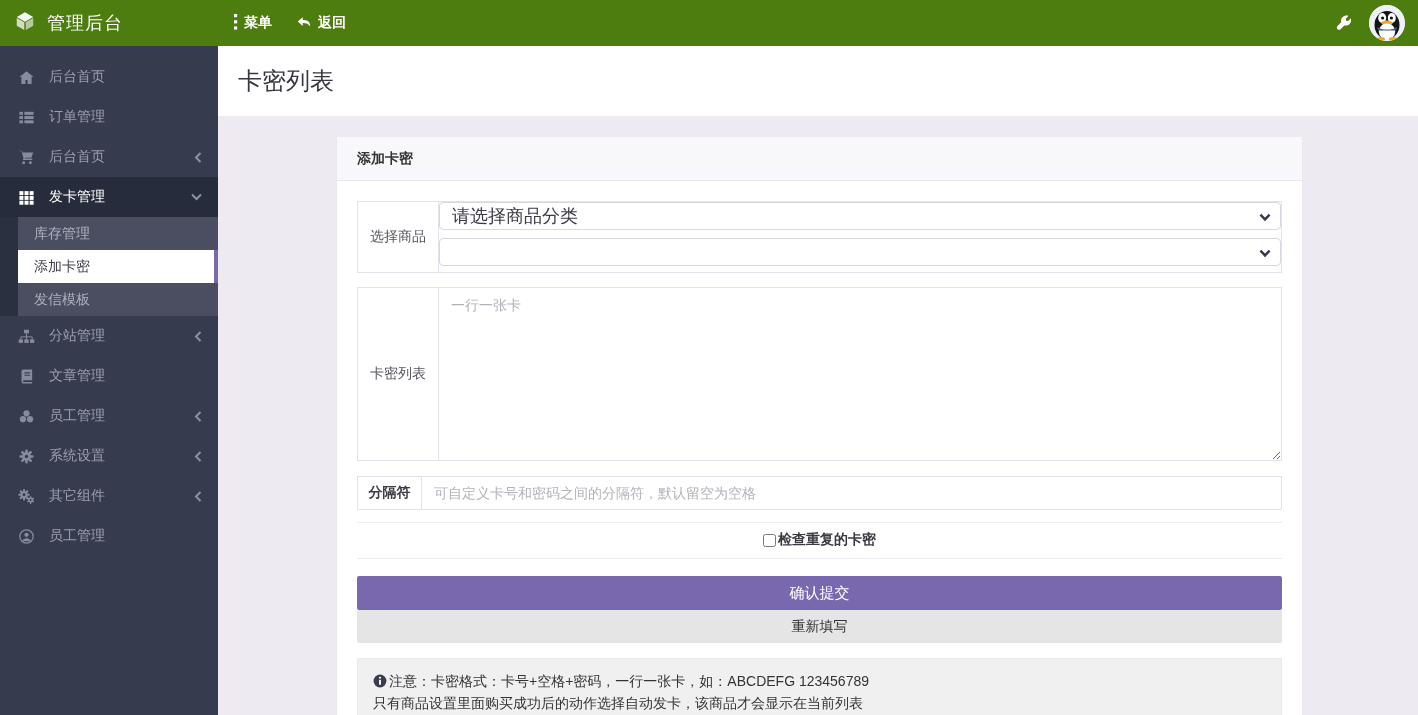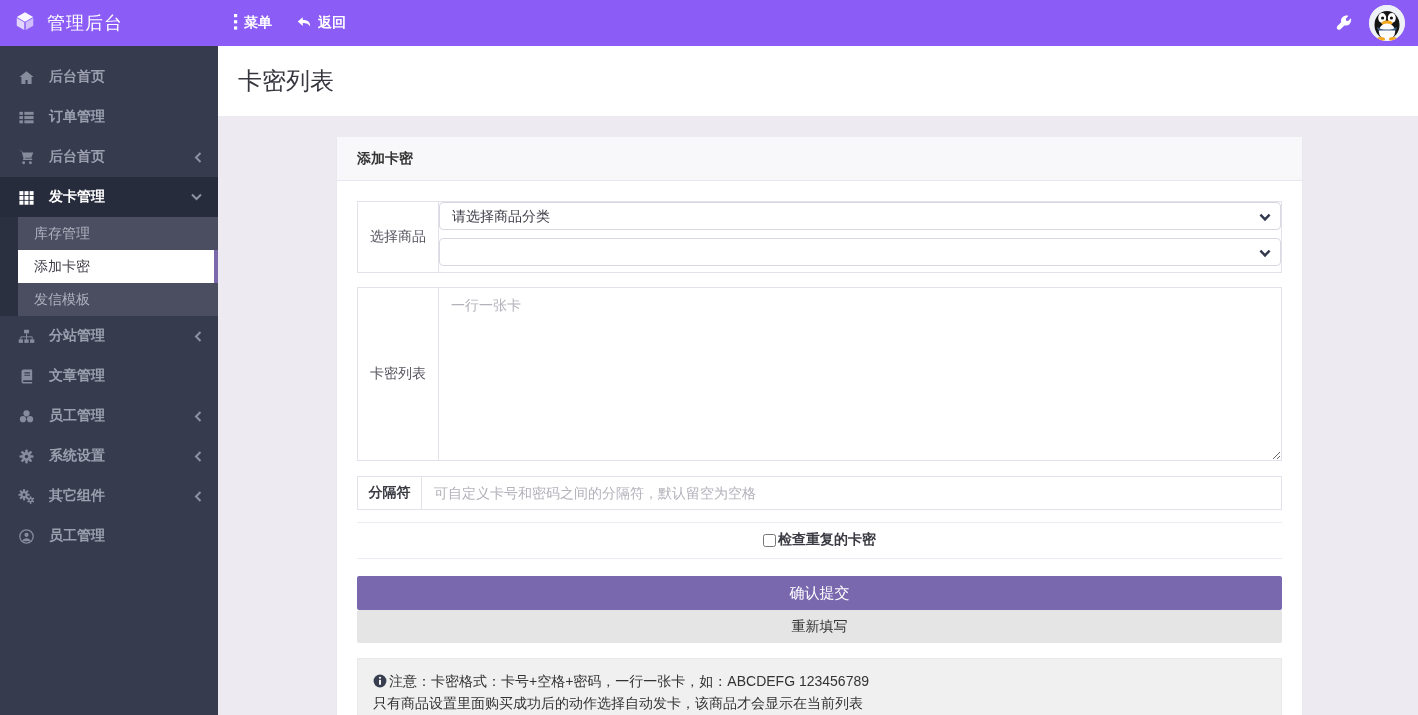--- a/index.html
+++ b/index.html
@@ -1,37 +1,37 @@
 <!DOCTYPE html>
 <html><head>
 <meta charset="utf-8">
 <style>
   * { margin:0; padding:0; box-sizing:border-box; }
   html,body { width:1418px; height:715px; overflow:hidden;
     font-family:"Liberation Sans","DejaVu Sans",sans-serif; background:#edeaf2; }
 
   
   .topbar { position:absolute; top:0; left:0; width:1418px; height:46px;
-    background:#8b5cf6; display:flex; align-items:center; z-index:30; }
+    background:#4d7c0f; display:flex; align-items:center; z-index:30; }
   .brand { width:218px; display:flex; align-items:center; padding-left:14px; gap:11px; flex:none; }
   .brand-title { color:#fff; font-size:18px; letter-spacing:1px; }
   .topnav { display:flex; align-items:center; gap:24px; margin-left:15px; }
   .nav-item { display:flex; align-items:center; gap:6px; color:#fff; font-size:14px;
     font-weight:700; cursor:pointer; }
   .topbar-right { margin-left:auto; display:flex; align-items:center; gap:17px; padding-right:13px; }
   .wrench-btn { cursor:pointer; display:flex; }
   .avatar { width:36px; height:36px; border-radius:50%; overflow:hidden; background:#eef1f4;
     cursor:pointer; flex:none; }
 
   
   .sidebar { position:absolute; top:46px; left:0; bottom:0; width:218px;
     background:#363b4e; z-index:20; }
   .side-list { padding-top:11px; }
   .side-item { height:40px; display:flex; align-items:center; padding:0 16px;
-    color:#9b9fae; font-size:14px; cursor:pointer;font-weight:bold; }
+    color:#9b9fae; font-size:14px; cursor:pointer; }
   .side-item .s-icon { width:21px; margin-right:12px; display:flex; justify-content:center; color:#878c9d; }
   .side-item .s-label { flex:1; }
   .side-item .chev { color:#8d92a2; display:flex; }
   .side-item.active { background:#272c3c; color:#fff; }
   .side-item.active .s-icon { color:#fff; }
   .submenu { background:#4a4e60; border-left:18px solid #2b3040; }
   .sub-item { height:33px; display:flex; align-items:center; padding-left:16px;
     color:#adb1be; font-size:14px; cursor:pointer; }
   .sub-item.selected { background:#fff; color:#3f3f49; border-right:4px solid #7a68ab; }
 
@@ -53,21 +53,21 @@
   .frow-label { flex:none; display:flex; align-items:center; justify-content:center;
     border-right:1px solid #e2e2ea; color:#55555e; font-size:14px; }
   .w81 { width:81px; }
   .w64 { width:64px; }
   .bold { font-weight:700; color:#3c3c45; }
 
   .selects-col { flex:1; display:flex; flex-direction:column; gap:2px; }
   .select-wrap { position:relative; height:34px; }
   .select-wrap select { width:100%; height:28px; border:1px solid #d8d8e2; border-radius:4px;
     appearance:none; -webkit-appearance:none; background:#fff; padding:0 30px 0 12px;
-    font-size:14px; color:#3b3b45; outline:none; font-family:inherit; }
+    font-size:18px; color:#3b3b45; outline:none; font-family:inherit; }
   .select-chev { position:absolute; right:10px; top:11px; pointer-events:none; color:#343a4e; display:flex; }
 
   .cards-area { flex:1; }
   .cards-area textarea { width:100%; height:172px; border:none; outline:none; resize:both;
     padding:9px 12px; font-size:14px; color:#ec4899; font-family:inherit; display:block; }
   textarea::placeholder, input::placeholder { color:#b2b2ba; opacity:1; }
 
   .sep-input { flex:1; height:32px; border:none; outline:none; padding:0 12px;
     font-size:14px; color:#3b3b45; font-family:inherit; }
 

